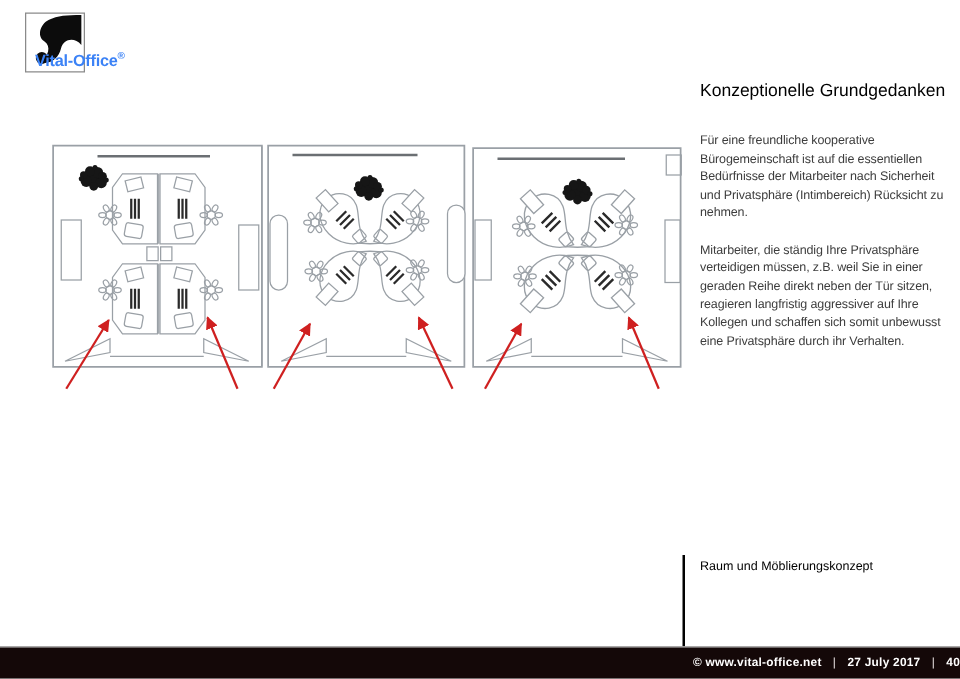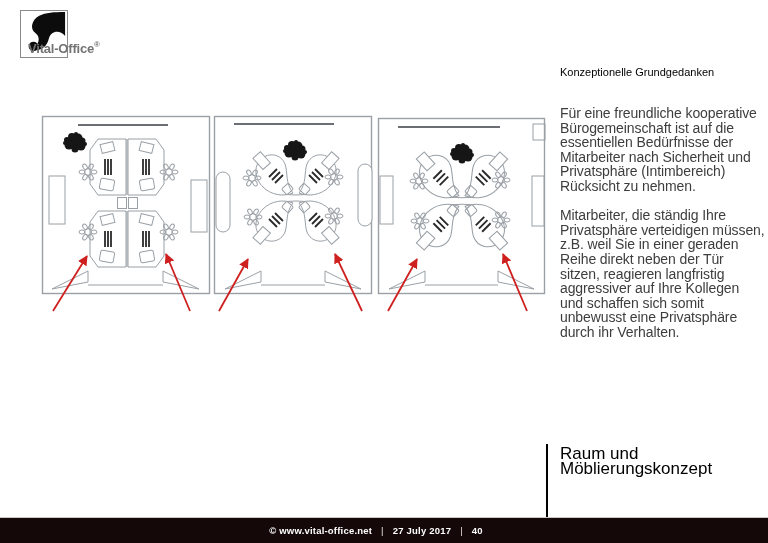--- a/index.html
+++ b/index.html
@@ -11,48 +11,48 @@
   }
   *{box-sizing:border-box;margin:0;padding:0;}
   html,body{width:768px;height:543px;overflow:hidden;background:#fff;}
   .page{position:relative;width:768px;height:543px;background:#fff;
         font-family:"Liberation Sans",sans-serif;color:#111;}
 
   
   .logo{position:absolute;left:20px;top:10px;width:120px;height:50px;}
   .logo-box{position:absolute;left:0;top:0;width:48px;height:48px;border:1px solid #8a8a8a;background:#fff;}
   .logo-box svg{display:block;width:100%;height:100%;}
-  .logo-text{position:absolute;left:8px;top:30px;font-size:13px;font-weight:bold;color:#737373;
+  .logo-text{position:absolute;left:8px;top:30px;font-size:13px;font-weight:bold;color:#3b82f6;
              letter-spacing:-0.2px;white-space:nowrap;background:transparent;}
   .logo-text sup{font-size:8px;vertical-align:6px;}
 
   
   .plans{position:absolute;left:0;top:0;width:768px;height:543px;}
   .plans .wall{fill:none;stroke:var(--line);stroke-width:1.4;}
   .plans .lite{fill:none;stroke:var(--line);stroke-width:1;}
   .plans .furn{fill:#ffffff;stroke:var(--line);stroke-width:1;}
   .plans .dark{stroke:#2a2a2a;stroke-width:1.8;fill:none;}
   .plans .accent{stroke:#6b6f73;stroke-width:2;}
   .plans .arrow{stroke:var(--arrow);stroke-width:1.8;fill:none;}
 
   
   .col{position:absolute;left:560px;top:65px;width:206px;}
-  .title{font-size:11px;line-height:14px;color:#000;font-weight:normal;margin-bottom:27px;}
-  .col p{font-size:14px;line-height:14.6px;color:#3d3d3d;margin-bottom:14.6px;
+  .title{font-size:14px;line-height:14px;color:#000;font-weight:normal;margin-bottom:27px;}
+  .col p{font-size:10px;line-height:14.6px;color:#3d3d3d;margin-bottom:14.6px;
          letter-spacing:-0.1px;}
 
   
   .project{position:absolute;left:546px;top:444px;height:74px;width:216px;
            border-left:2px solid #000;padding-left:12px;padding-top:2px;
-           font-size:17px;line-height:15px;color:#000;}
+           font-size:10px;line-height:15px;color:#000;}
 
   
   .footer{position:absolute;left:0;top:517px;width:768px;height:26px;background:var(--footer-bg);
-          border-top:1px solid #c8c8c8;display:flex;align-items:center;justify-content:center;
-          padding-right:16px;color:var(--footer-text);font-size:9.5px;font-weight:bold;
+          border-top:1px solid #c8c8c8;display:flex;align-items:center;justify-content:flex-end;
+          padding-right:0;color:var(--footer-text);font-size:9.5px;font-weight:bold;
           letter-spacing:0.2px;}
   .footer .sep{margin:0 9px;font-weight:normal;color:#e8e0e0;}
 </style>
 </head>
 <body>
 
 <div class="page">
 
   <div class="logo">
     <div class="logo-box">

